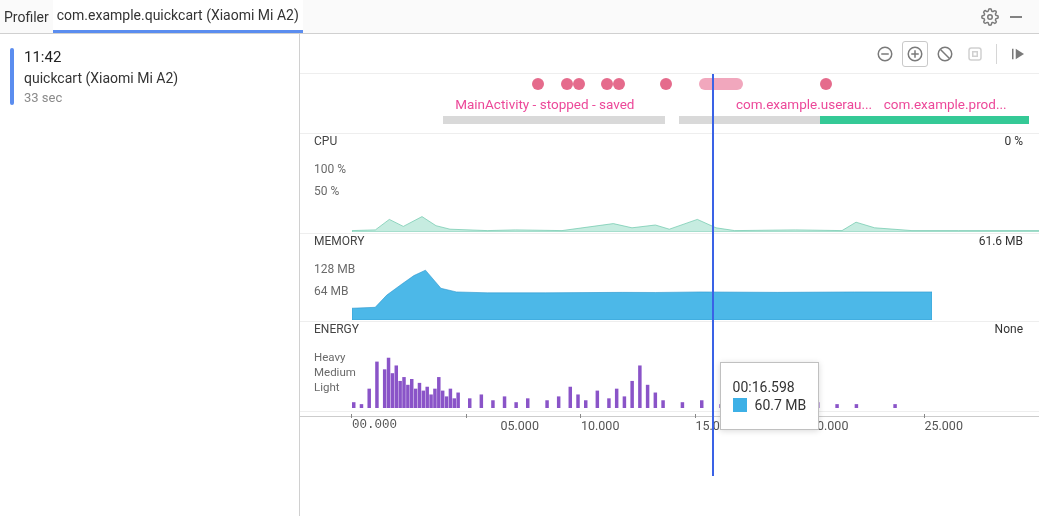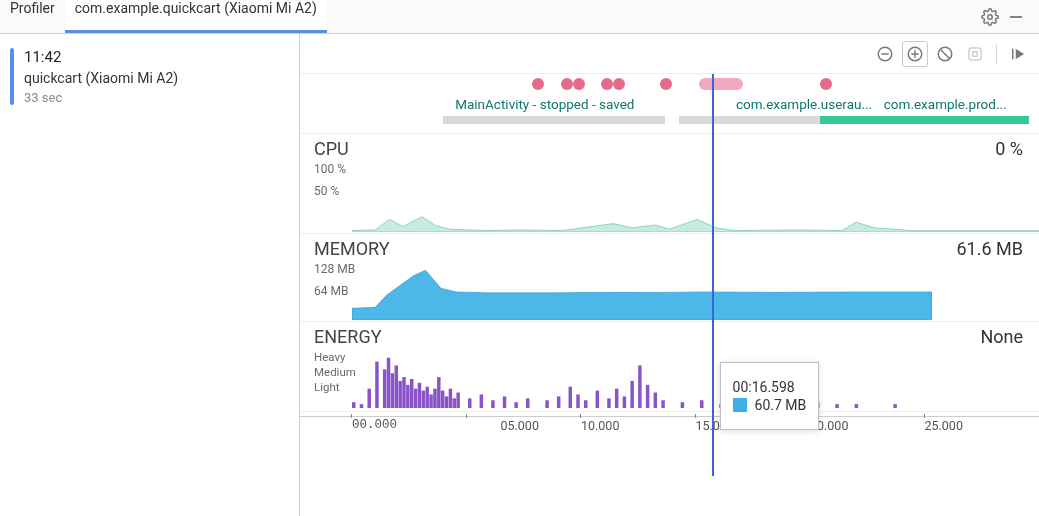--- a/index.html
+++ b/index.html
@@ -4,21 +4,21 @@
 <style>
 *{box-sizing:border-box;margin:0;padding:0;font-family:"Segoe UI",Roboto,Arial,sans-serif;-webkit-font-smoothing:antialiased}
 html,body{width:1039px;height:516px;overflow:hidden;background:#fff;color:#3c3f41}
 svg{display:block}
 
 .root{display:flex;flex-direction:column;height:100%}
 
 
 .topbar{display:flex;align-items:center;height:34px;border-bottom:1px solid #d0d0d0;background:#fafafa;padding:0 10px 0 0}
 .tablist{display:flex;height:100%}
-.tab{display:flex;height:100%;padding:0 10px;font-size:14px;color:#333;cursor:pointer}
+.tab{display:flex;align-items:center;height:100%;padding:0 4px;font-size:14px;color:#333;cursor:pointer}
 .tab.active{background:#fff;border-bottom:3px solid #5b8def}
 .topbar .spacer{flex:1}
 .iconbtn{width:26px;height:26px;display:flex;align-items:center;justify-content:center;border-radius:3px;color:#7a7a7a}
 .iconbtn svg{width:18px;height:18px}
 
 
 .body{flex:1;display:flex;min-height:0}
 
 
 .sessions{width:300px;border-right:1px solid #d0d0d0;display:flex;flex-direction:column}
@@ -38,28 +38,28 @@
 .toolbar .iconbtn.boxed{border:1px solid #c9c9c9;border-radius:3px}
 .toolbar .iconbtn.disabled{opacity:.35}
 
 .charts{flex:1;position:relative}
 
 
 .lane-activity{height:60px;border-bottom:1px solid #eee;position:relative}
 .dots{position:absolute;top:4px;left:0;right:0;height:14px}
 .dot{position:absolute;top:0;width:12px;height:12px;border-radius:50%;background:#e56b8c}
 .dot.pale{background:#f1a7bd;border-radius:6px;height:12px}
-.actlabels{position:absolute;top:22px;left:0;right:0;height:18px;font-size:13.5px;color:#0f766e;white-space:nowrap;overflow:hidden}
+.actlabels{position:absolute;top:22px;left:0;right:0;height:18px;font-size:13.5px;color:#ec4899;white-space:nowrap;overflow:hidden}
 .actlabel{position:absolute;top:0}
 .actbars{position:absolute;top:42px;left:0;right:0;height:8px}
 .actbar{position:absolute;top:0;height:8px}
 
 
 .lane{border-bottom:1px solid #eee;position:relative}
-.lane-hdr{display:flex;align-items:center;height:28px;padding:0 16px 0 14px;font-size:18px;color:#444}
+.lane-hdr{display:flex;align-items:flex-start;height:28px;padding:0 16px 0 14px;font-size:12px;color:#444}
 .lane-hdr .spacer{flex:1}
 .lane-hdr .val{color:#333}
 .yticks{position:absolute;left:14px;top:28px;font-size:12px;color:#6a6a6a}
 .ytick{height:22px}
 .plot{position:absolute;left:52px;right:0}
 .cpu-plot{top:28px;height:70px}
 .mem-plot{top:28px;height:58px}
 .eng-plot{top:28px;height:58px}
 .yticks.energy div{height:15px;font-size:11.5px}
 .cpu-lane{height:100px}

